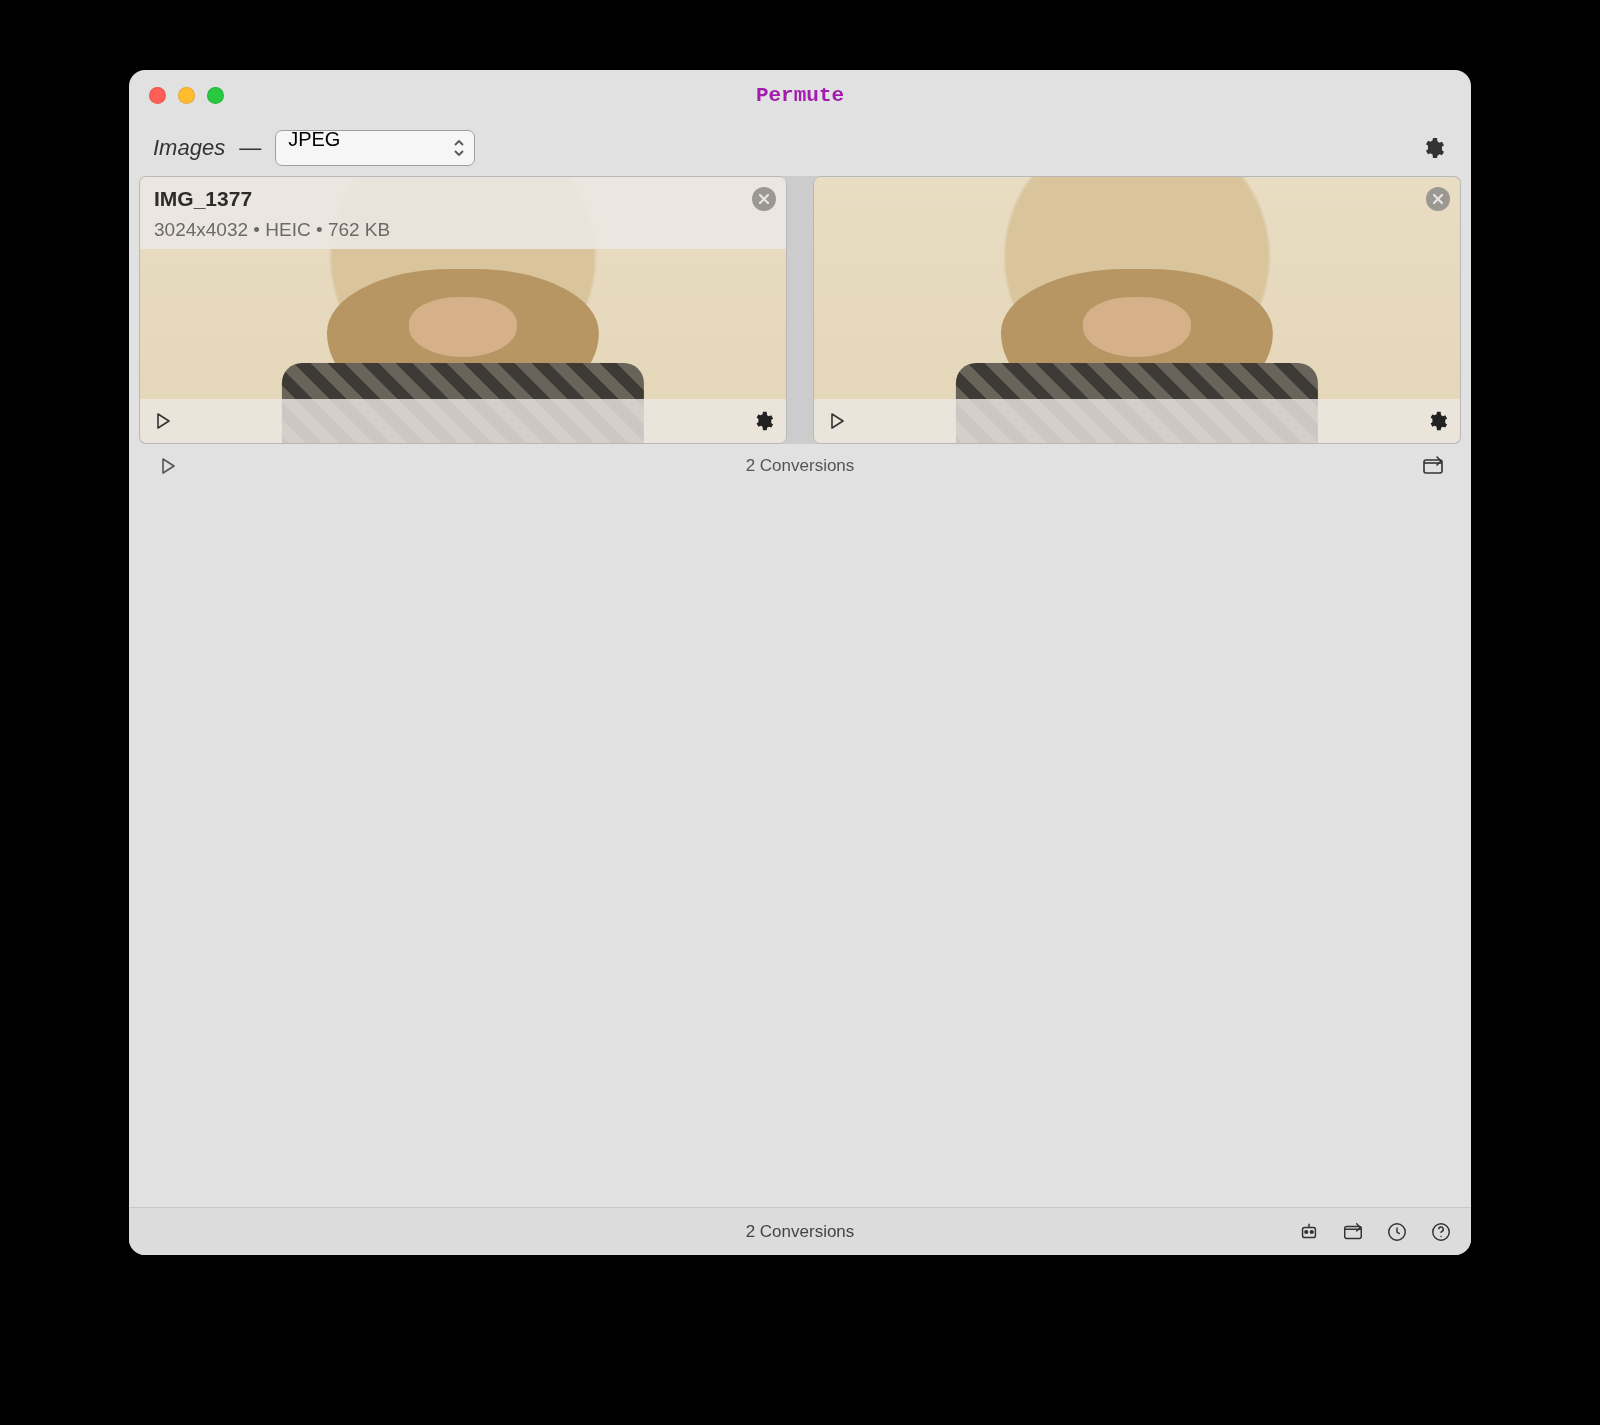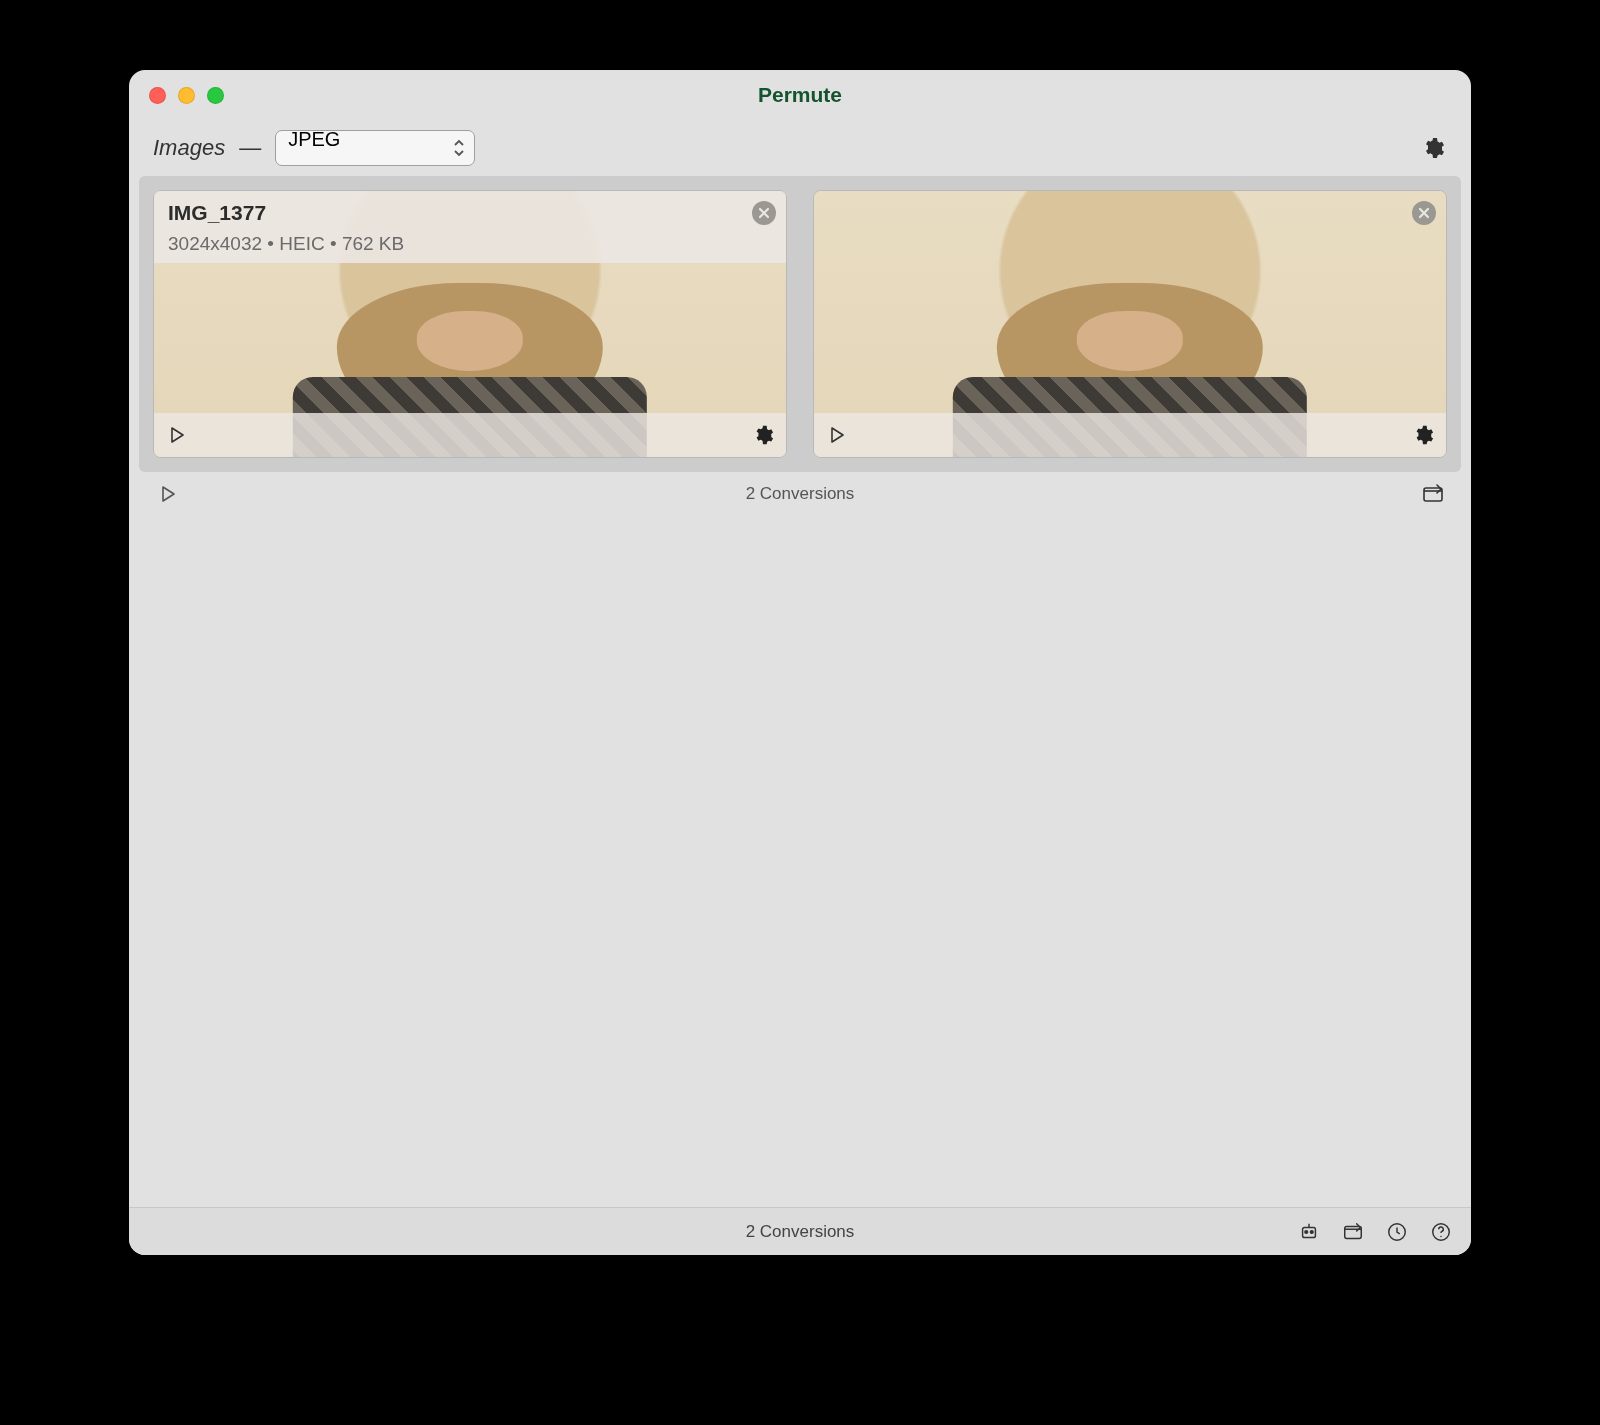--- a/index.html
+++ b/index.html
@@ -37,22 +37,23 @@
   .tl { width: 17px; height: 17px; border-radius: 50%; }
   .tl.red { background: #ff5f57; border: 1px solid rgba(0,0,0,0.1);}
   .tl.yellow { background: #febc2e; border: 1px solid rgba(0,0,0,0.1);}
   .tl.green { background: #28c840; border: 1px solid rgba(0,0,0,0.1);}
   .titlebar .title {
     position: absolute;
     left: 0; right: 0;
     text-align: center;
     font-size: 21px;
     font-weight: 600;
-    color: #14532d;
+    color: #a21caf;
     pointer-events: none;
+    font-family: Liberation Mono, monospace;
   }
   .toolbar {
     height: 56px;
     display: flex;
     align-items: center;
     padding: 0 24px;
     gap: 10px;
   }
   .toolbar .category {
     font-size: 22px;
@@ -84,21 +85,20 @@
     width: 14px;
     height: 18px;
   }
   .toolbar .spacer { flex: 1; }
   .gear-btn { width: 28px; height: 28px; display:flex; align-items:center; justify-content:center; cursor:pointer;}
   .content {
     flex: 0 0 auto;
     background: #cdcccc;
     margin: 0 10px;
     border-radius: 6px;
-    padding: 14px;
     display: flex;
     gap: 26px;
   }
   .card {
     flex: 1;
     border: 1px solid #b8b8b8;
     border-radius: 8px;
     overflow: hidden;
     display: flex;
     flex-direction: column;

